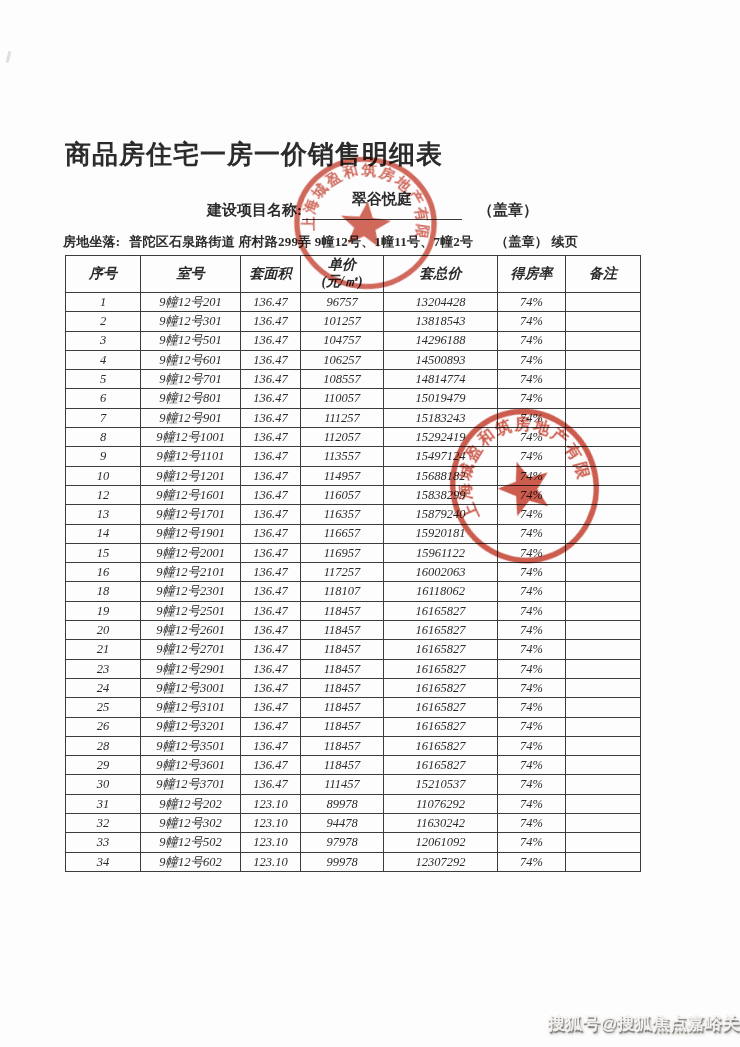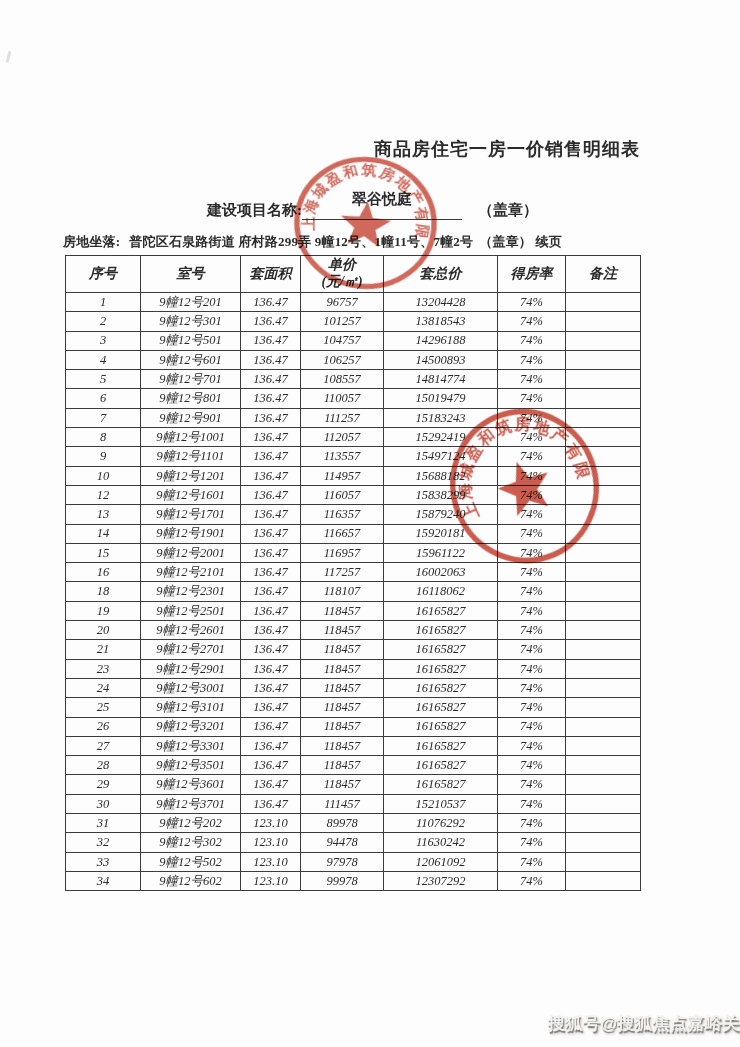--- a/index.html
+++ b/index.html
@@ -8,38 +8,38 @@
     background:#fdfdfd;
     font-family:"Liberation Serif","DejaVu Serif",serif;
     color:#2b2b2b;
   }
   .artifact{
     position:absolute;left:7px;top:51px;width:3px;height:12px;
     background:#d4d2d0;border-radius:2px;transform:rotate(14deg);opacity:.7;
   }
   .doc-title{
     position:absolute;left:65px;top:137px;width:575px;
-    text-align:right;font-size:18px;font-weight:700;letter-spacing:1px;
+    text-align:left;font-size:26px;font-weight:700;letter-spacing:1px;
   }
   .project-line{
     position:absolute;left:207px;top:190px;font-size:15px;font-weight:700;
     white-space:nowrap;
   }
   .project-underline{
     display:inline-block;width:160px;text-align:center;
     border-bottom:1.6px solid #3a3a3a;padding-bottom:10px;
     font-weight:700;vertical-align:bottom;
   }
   .project-suffix{margin-left:16px;}
   .location-line{
     position:absolute;left:63px;top:233px;font-size:13px;font-weight:700;
     white-space:nowrap;letter-spacing:.2px;
   }
   .location-label{margin-right:9px;margin-top:40px;}
-  .location-suffix{margin-left:6px;}
+  .location-suffix{margin-left:22px;}
 
   table.sales{
     position:absolute;left:65px;top:255px;width:575px;
     border-collapse:collapse;table-layout:fixed;
     background:transparent;
     font-style:italic;
   }
   table.sales th,table.sales td{
     border:1px solid #3c3c3c;
     text-align:center;vertical-align:middle;
@@ -308,29 +308,20 @@
       <tr>
         <td>26</td>
         <td>9幢12号3201</td>
         <td>136.47</td>
         <td>118457</td>
         <td>16165827</td>
         <td>74%</td>
         <td></td>
       </tr>
       <tr>
-        <td>27</td>
-        <td>9幢12号3301</td>
-        <td>136.47</td>
-        <td>118457</td>
-        <td>16165827</td>
-        <td>74%</td>
-        <td></td>
-      </tr>
-      <tr>
         <td>28</td>
         <td>9幢12号3501</td>
         <td>136.47</td>
         <td>118457</td>
         <td>16165827</td>
         <td>74%</td>
         <td></td>
       </tr>
       <tr>
         <td>29</td>

